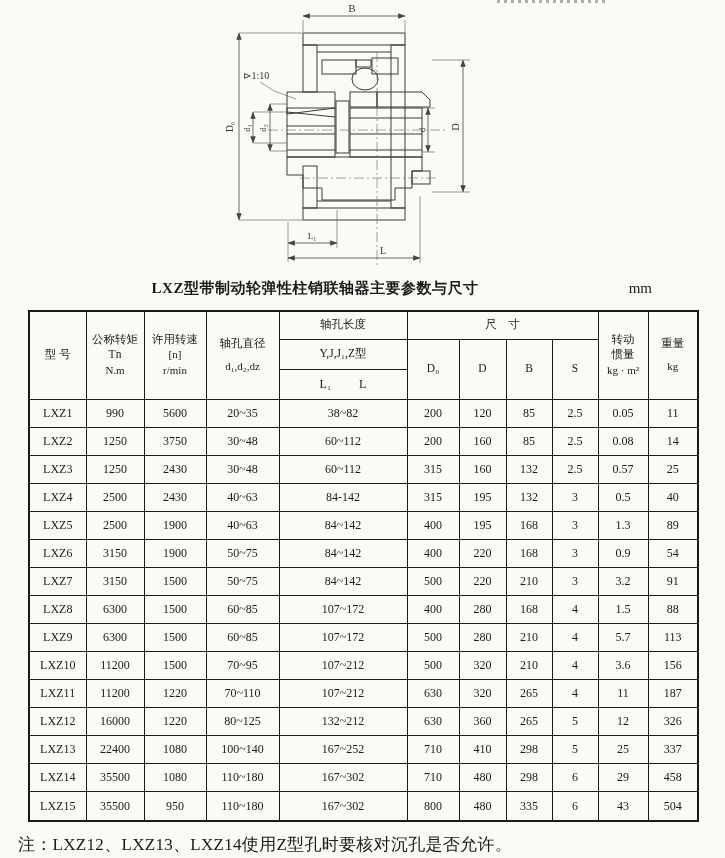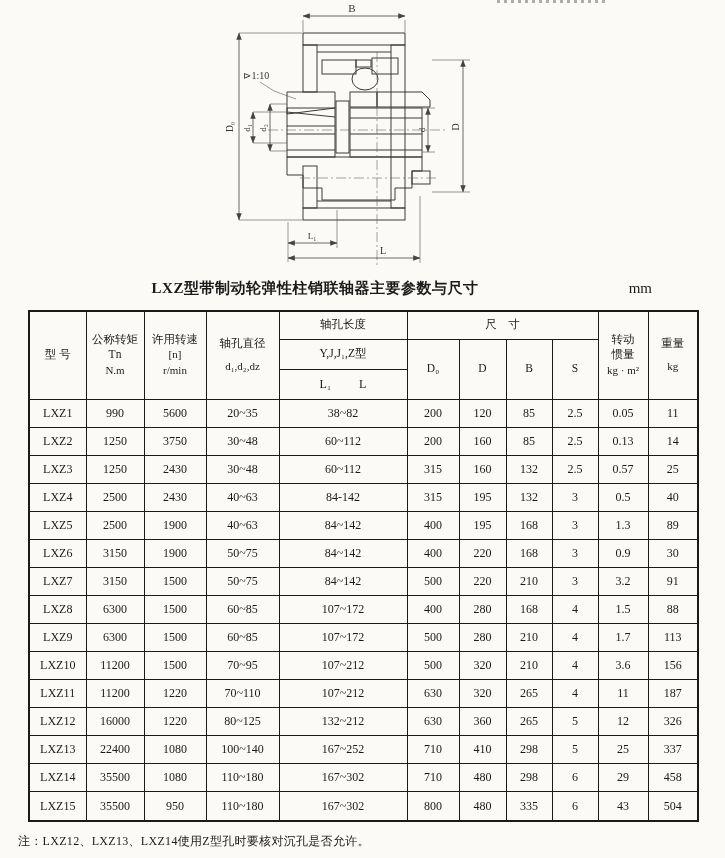--- a/index.html
+++ b/index.html
@@ -29,21 +29,21 @@
   table.params th,table.params td{
     border:1px solid #1a1a1a;text-align:center;vertical-align:middle;
     padding:0;font-weight:normal;overflow:hidden;
   }
   th{font-size:11.5px;line-height:1.35;}
   td{font-size:12px;}
   .sub{font-size:11px;}
   .hgap{display:inline-block;margin-top:7px;}
   .l1l{display:flex;justify-content:center;gap:28px;font-size:12px;}
   .note{
-    position:absolute;left:18px;top:833px;font-size:12px;letter-spacing:.3px;
+    position:absolute;left:18px;top:833px;font-size:17px;letter-spacing:.3px;
     white-space:nowrap;
   }
   svg text{font-family:"Liberation Serif","DejaVu Serif",serif;fill:#333;}
   .dim{stroke:#444;stroke-width:.8;fill:none;}
   .ext{stroke:#555;stroke-width:.6;fill:none;}
   .out{stroke:#3a3a3a;stroke-width:1;fill:none;}
   .cl{stroke:#666;stroke-width:.6;fill:none;stroke-dasharray:10 3 2 3;}
 </style>
 </head>
 <body>
@@ -231,21 +231,21 @@
   <tr>
     <td>LXZ2</td>
     <td>1250</td>
     <td>3750</td>
     <td>30~48</td>
     <td>60~112</td>
     <td>200</td>
     <td>160</td>
     <td>85</td>
     <td>2.5</td>
-    <td>0.13</td>
+    <td>0.08</td>
     <td>14</td>
   </tr>
 
   <tr>
     <td>LXZ3</td>
     <td>1250</td>
     <td>2430</td>
     <td>30~48</td>
     <td>60~112</td>
     <td>315</td>
@@ -288,21 +288,21 @@
     <td>LXZ6</td>
     <td>3150</td>
     <td>1900</td>
     <td>50~75</td>
     <td>84~142</td>
     <td>400</td>
     <td>220</td>
     <td>168</td>
     <td>3</td>
     <td>0.9</td>
-    <td>30</td>
+    <td>54</td>
   </tr>
 
   <tr>
     <td>LXZ7</td>
     <td>3150</td>
     <td>1500</td>
     <td>50~75</td>
     <td>84~142</td>
     <td>500</td>
     <td>220</td>
@@ -329,21 +329,21 @@
   <tr>
     <td>LXZ9</td>
     <td>6300</td>
     <td>1500</td>
     <td>60~85</td>
     <td>107~172</td>
     <td>500</td>
     <td>280</td>
     <td>210</td>
     <td>4</td>
-    <td>1.7</td>
+    <td>5.7</td>
     <td>113</td>
   </tr>
 
   <tr>
     <td>LXZ10</td>
     <td>11200</td>
     <td>1500</td>
     <td>70~95</td>
     <td>107~212</td>
     <td>500</td>

